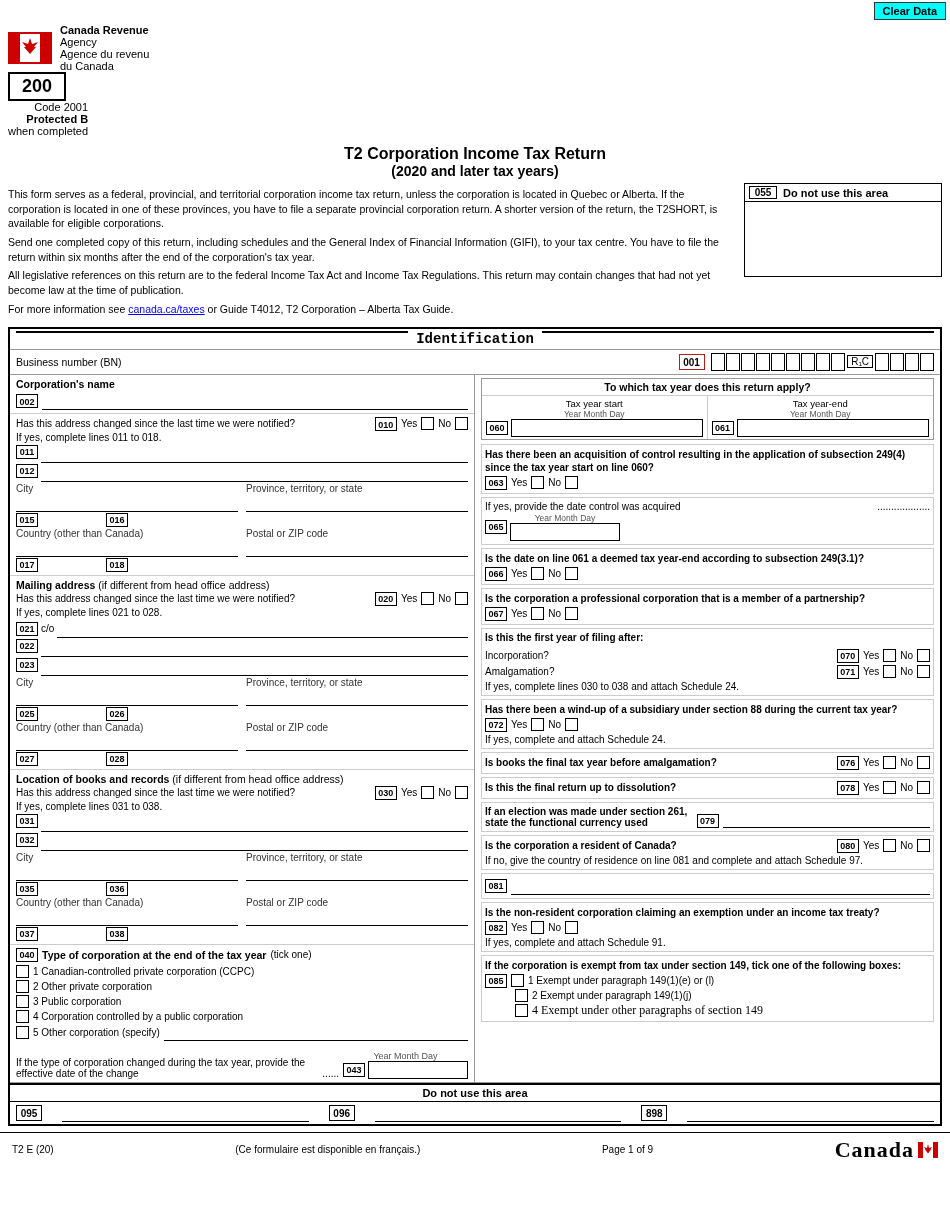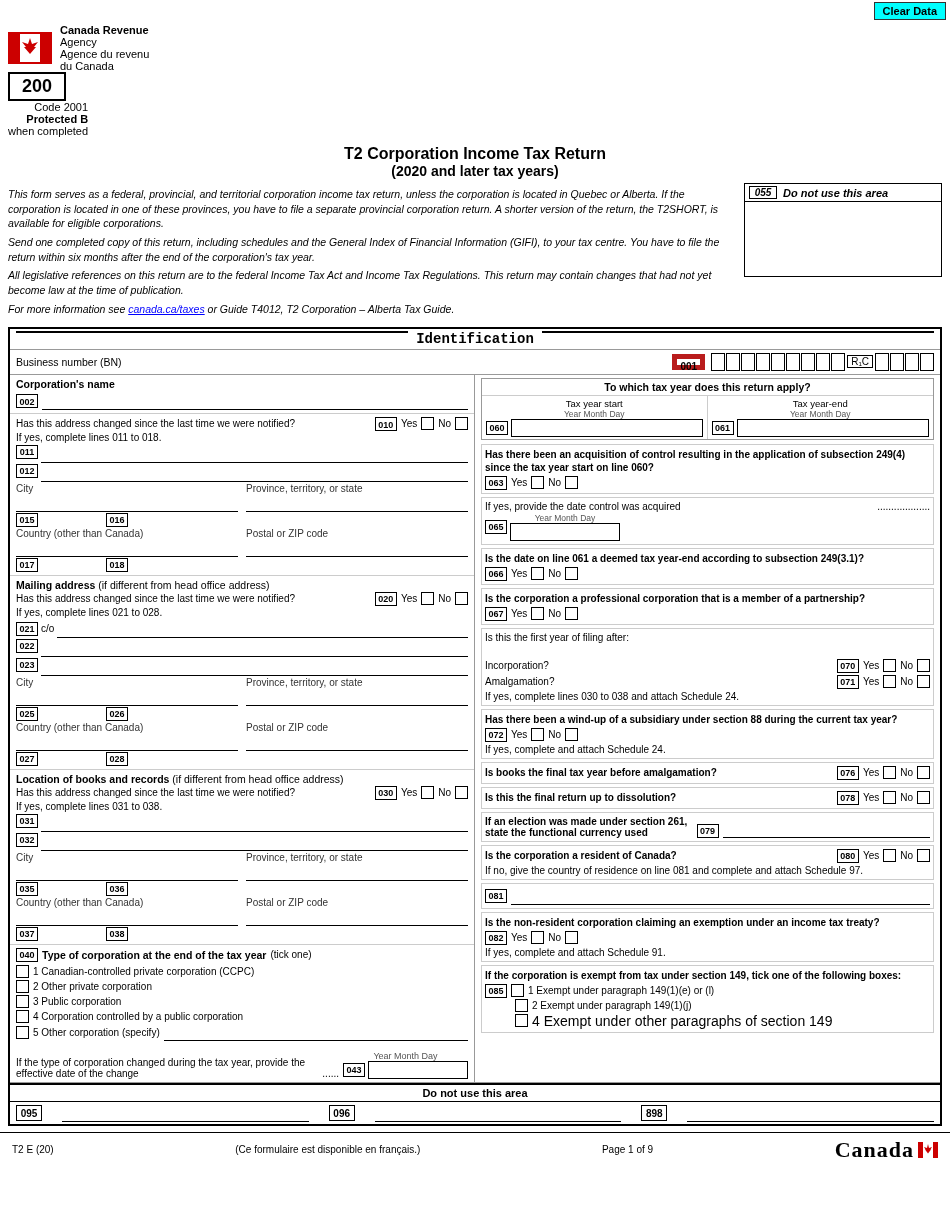--- a/index.html
+++ b/index.html
@@ -50,21 +50,21 @@
       <div><strong>Protected B</strong></div>
       <div>when completed</div>
     </div>
   </div>
 
   <div style="text-align:center; padding:4px 0;">
     <div style="font-size:16px; font-weight:bold;">T2 Corporation Income Tax Return</div>
     <div style="font-size:14px; font-weight:bold;">(2020 and later tax years)</div>
   </div>
 
-  <div style="position:relative; padding:4px 8px;font-style:italic;">
+  <div style="position:relative; padding:4px 8px;">
     <div style="padding-right:210px;">
       <p style="font-size:10.5px; line-height:1.4; margin-bottom:4px;">This form serves as a federal, provincial, and territorial corporation income tax return, unless the corporation is located in Quebec or Alberta. If the corporation is located in one of these provinces, you have to file a separate provincial corporation return. A shorter version of the return, the T2SHORT, is available for eligible corporations.</p>
       <p style="font-size:10.5px; line-height:1.4; margin-bottom:4px;">Send one completed copy of this return, including schedules and the General Index of Financial Information (GIFI), to your tax centre. You have to file the return within six months after the end of the corporation's tax year.</p>
       <p style="font-size:10.5px; line-height:1.4; margin-bottom:4px;">All legislative references on this return are to the federal Income Tax Act and Income Tax Regulations. This return may contain changes that had not yet become law at the time of publication.</p>
       <p style="font-size:10.5px; line-height:1.4;">
         <span>For more information see </span><a class="link">canada.ca/taxes</a><span> or Guide T4012, T2 Corporation – Alberta Tax Guide.</span>
       </p>
     </div>
 
     <div style="position:absolute; top:0; right:8px; width:198px; border:1px solid black;">
@@ -79,21 +79,21 @@
   <div class="main-border">
 
     <div style="display:flex; align-items:flex-start; padding:2px 6px; border-bottom:1px solid #999;font-family:Liberation Mono, monospace;">
       <div style="flex:1; border-top:2px solid black; margin-right:8px;"></div>
       <span style="font-size:14px; font-weight:bold;">Identification</span>
       <div style="flex:1; border-top:2px solid black; margin-left:8px;"></div>
     </div>
 
     <div style="display:flex; align-items:center; padding:3px 6px; border-bottom:1px solid #999;">
       <span style="flex:1; font-size:10.5px;">Business number (BN)</span>
-      <span style="border:5px solid #b91c1c; font-weight:bold; font-size:10px; padding:0 3px; min-width:26px; text-align:left; height:16px; line-height:16px; margin-right:6px;">001</span>
+      <span style="border:1px solid #b91c1c; font-weight:bold; font-size:10px; padding:0 3px; min-width:26px; text-align:left; height:16px; line-height:16px; margin-right:6px;">001</span>
       <div style="display:flex; gap:2px; align-items:center;">
 
         <div style="display:flex; gap:1px;">
           <div class="rc-cell"></div>
           <div class="rc-cell"></div>
           <div class="rc-cell"></div>
           <div class="rc-cell"></div>
           <div class="rc-cell"></div>
           <div class="rc-cell"></div>
           <div class="rc-cell"></div>
@@ -399,21 +399,21 @@
           <div style="display:flex; align-items:center; gap:4px;">
             <span class="inline-num">067</span>
             <span style="font-size:10px;">Yes</span>
             <div style="border:1px solid black; width:13px; height:13px;"></div>
             <span style="font-size:10px;">No</span>
             <div style="border:1px solid black; width:13px; height:13px;"></div>
           </div>
         </div>
 
         <div style="border:1px solid #ccc; margin-bottom:3px; padding:3px;">
-          <div style="font-size:10px; font-weight:normal; margin-bottom:16px;">Is this the first year of filing after:</div>
+          <div style="font-size:10px; font-weight:bold; margin-bottom:6px;">Is this the first year of filing after:</div>
           <div style="display:flex; align-items:center; gap:4px; margin-bottom:2px;">
             <span style="font-size:10px; flex:1;">Incorporation?</span>
             <span class="inline-num">070</span>
             <span style="font-size:10px;">Yes</span>
             <div style="border:1px solid black; width:13px; height:13px;"></div>
             <span style="font-size:10px;">No</span>
             <div style="border:1px solid black; width:13px; height:13px;"></div>
           </div>
           <div style="display:flex; align-items:center; gap:4px; margin-bottom:2px;">
             <span style="font-size:10px; flex:1;">Amalgamation?</span>
@@ -505,21 +505,21 @@
             <span class="inline-num">085</span>
             <div style="border:1px solid black; width:13px; height:13px;"></div>
             <span style="font-size:10px;">1  Exempt under paragraph 149(1)(e) or (l)</span>
           </div>
           <div style="display:flex; align-items:center; gap:4px; margin-bottom:1px; padding-left:30px;">
             <div style="border:1px solid black; width:13px; height:13px;"></div>
             <span style="font-size:10px;">2  Exempt under paragraph 149(1)(j)</span>
           </div>
           <div style="display:flex; align-items:center; gap:4px; padding-left:30px;">
             <div style="border:1px solid black; width:13px; height:13px;"></div>
-            <span style="font-size:14px;">4  Exempt under other paragraphs of section 149</span>
+            <span style="font-size:12px;font-family:Liberation Serif, serif;">4  Exempt under other paragraphs of section 149</span>
           </div>
         </div>
 
       </div>
     </div>
 
     <div style="background:white; border-top:2px solid black; border-bottom:1px solid black; text-align:center; font-weight:bold; padding:2px; font-size:11px;">Do not use this area</div>
 
     <div style="display:flex; align-items:center; padding:2px 6px; gap:20px;">
       <span style="border:1px solid black; font-weight:bold; font-size:10px; padding:0 3px; min-width:26px; text-align:center; height:16px; line-height:16px;">095</span>

